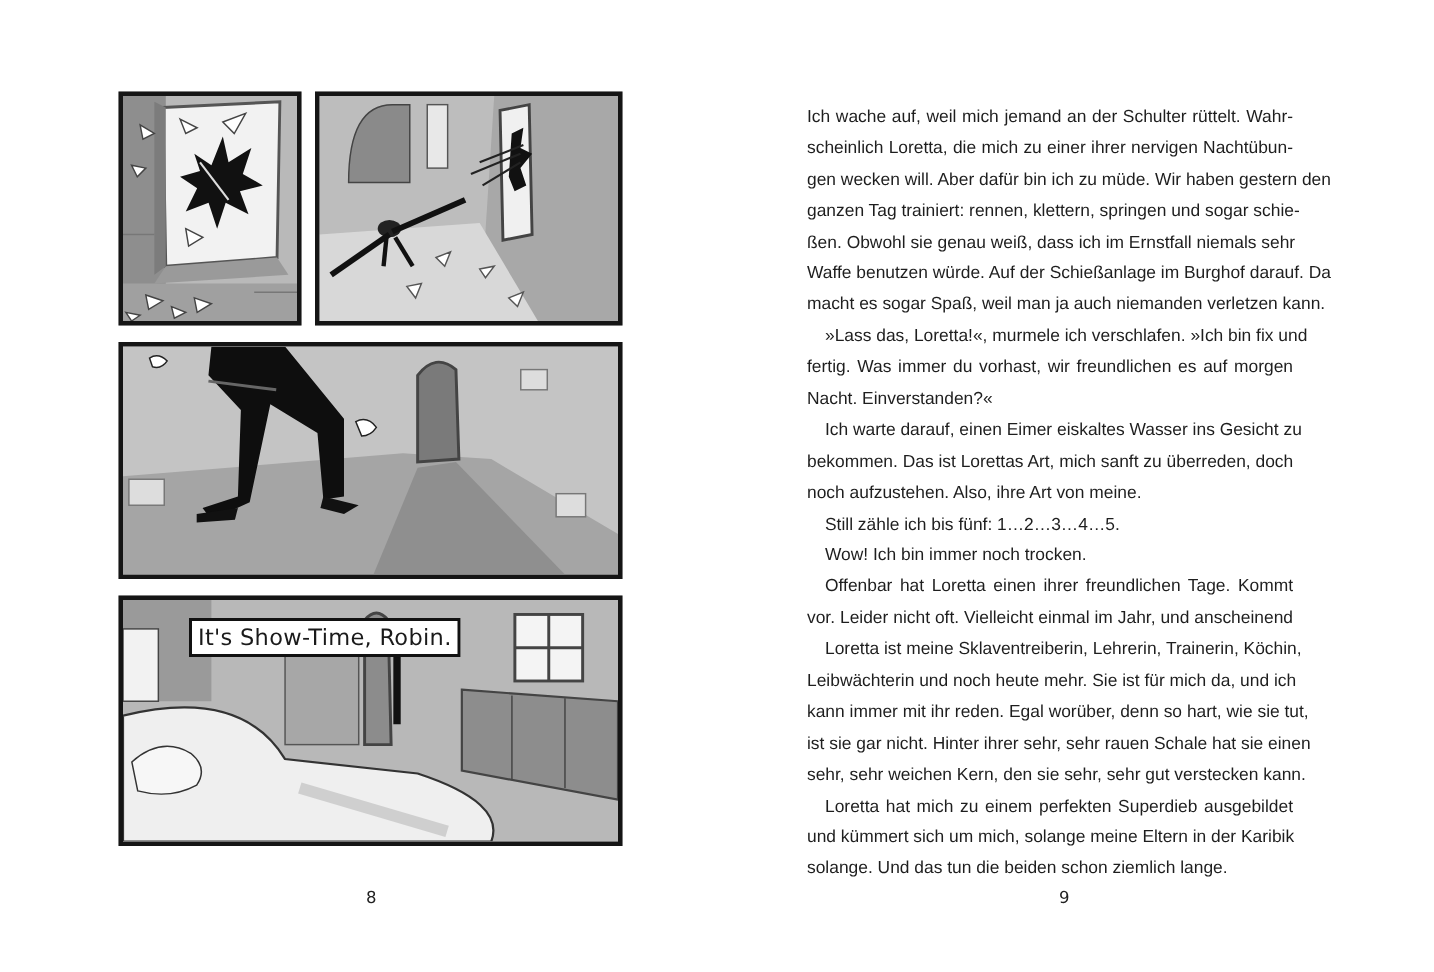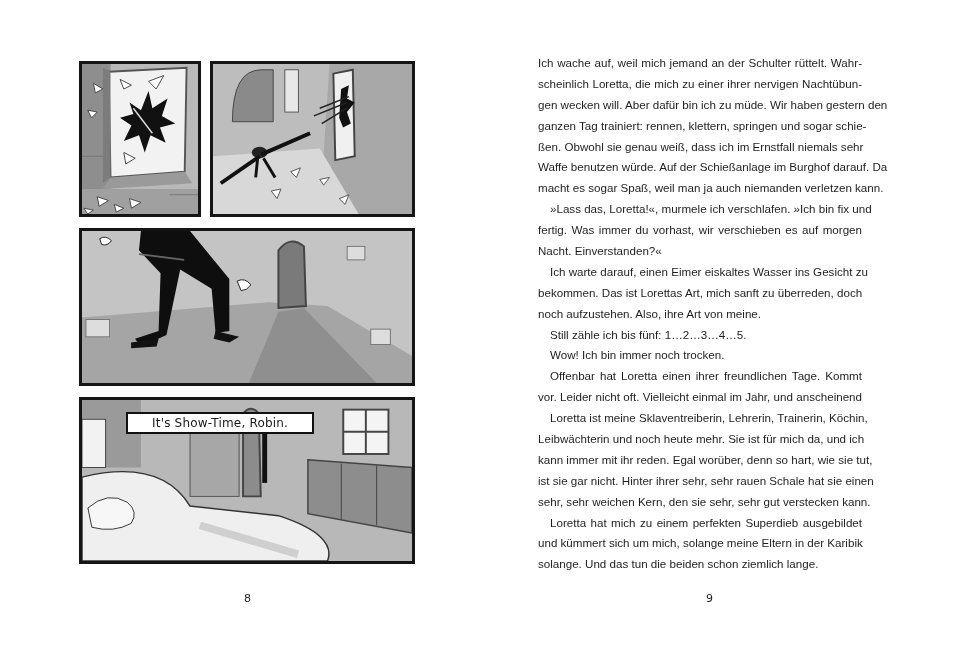--- a/index.html
+++ b/index.html
@@ -4,22 +4,22 @@
 <style>
   html, body { margin:0; padding:0; }
   body { width:956px; height:648px; background:#ffffff; position:relative; overflow:hidden;
          font-family: "Liberation Sans", "DejaVu Sans", sans-serif; color:#1a1a1a; }
   .page { position:absolute; top:0; height:648px; }
   .page-left { left:0; width:478px; }
   .page-right { left:478px; width:478px; }
   .panel { position:absolute; border:3px solid #151515; box-sizing:border-box; overflow:hidden; background:#cfcfcf; }
   .panel svg { position:absolute; left:0; top:0; width:100%; height:100%; }
   .speech { position:absolute; background:#fff; border:2px solid #111; font-family:"DejaVu Sans", sans-serif;
-            font-size:12px; padding:2px 24px; white-space:nowrap; letter-spacing:0.2px; }
-  .text-block { position:absolute; left:538px; top:53px; width:324px;
+            font-size:15px; padding:2px 4px; white-space:nowrap; letter-spacing:0.2px; }
+  .text-block { position:absolute; left:538px; top:68px; width:324px;
                 font-family:"Liberation Sans", sans-serif; font-size:11.6px; line-height:20.9px; color:#1e1e1e; }
   .text-block .line { display:block; white-space:nowrap; text-align:justify; text-align-last:justify; height:20.9px; }
   .text-block .line.last { text-align-last:left; }
   .text-block .line.indent { padding-left:12px; }
   .page-number { position:absolute; top:592px; font-family:"DejaVu Sans", sans-serif; font-size:11px; color:#222; }
 </style>
 </head>
 <body>
 
 <div class="page page-left">
@@ -119,21 +119,21 @@
 
 <div class="text-block" id="text-block">
   <span class="line">Ich wache auf, weil mich jemand an der Schulter rüttelt. Wahr-</span>
   <span class="line">scheinlich Loretta, die mich zu einer ihrer nervigen Nachtübun-</span>
   <span class="line">gen wecken will. Aber dafür bin ich zu müde. Wir haben gestern den</span>
   <span class="line">ganzen Tag trainiert: rennen, klettern, springen und sogar schie-</span>
   <span class="line">ßen. Obwohl sie genau weiß, dass ich im Ernstfall niemals sehr</span>
   <span class="line">Waffe benutzen würde. Auf der Schießanlage im Burghof darauf. Da</span>
   <span class="line last">macht es sogar Spaß, weil man ja auch niemanden verletzen kann.</span>
   <span class="line indent">»Lass das, Loretta!«, murmele ich verschlafen. »Ich bin fix und</span>
-  <span class="line">fertig. Was immer du vorhast, wir verschieben es auf morgen</span>
+  <span class="line">fertig. Was immer du vorhast, wir freundlichen es auf morgen</span>
   <span class="line last">Nacht. Einverstanden?«</span>
   <span class="line indent">Ich warte darauf, einen Eimer eiskaltes Wasser ins Gesicht zu</span>
   <span class="line">bekommen. Das ist Lorettas Art, mich sanft zu überreden, doch</span>
   <span class="line last">noch aufzustehen. Also, ihre Art von meine.</span>
   <span class="line indent last">Still zähle ich bis fünf: 1…2…3…4…5.</span>
   <span class="line indent last">Wow! Ich bin immer noch trocken.</span>
   <span class="line indent">Offenbar hat Loretta einen ihrer freundlichen Tage. Kommt</span>
   <span class="line">vor. Leider nicht oft. Vielleicht einmal im Jahr, und anscheinend</span>
   <span class="line indent">Loretta ist meine Sklaventreiberin, Lehrerin, Trainerin, Köchin,</span>
   <span class="line">Leibwächterin und noch heute mehr. Sie ist für mich da, und ich</span>

